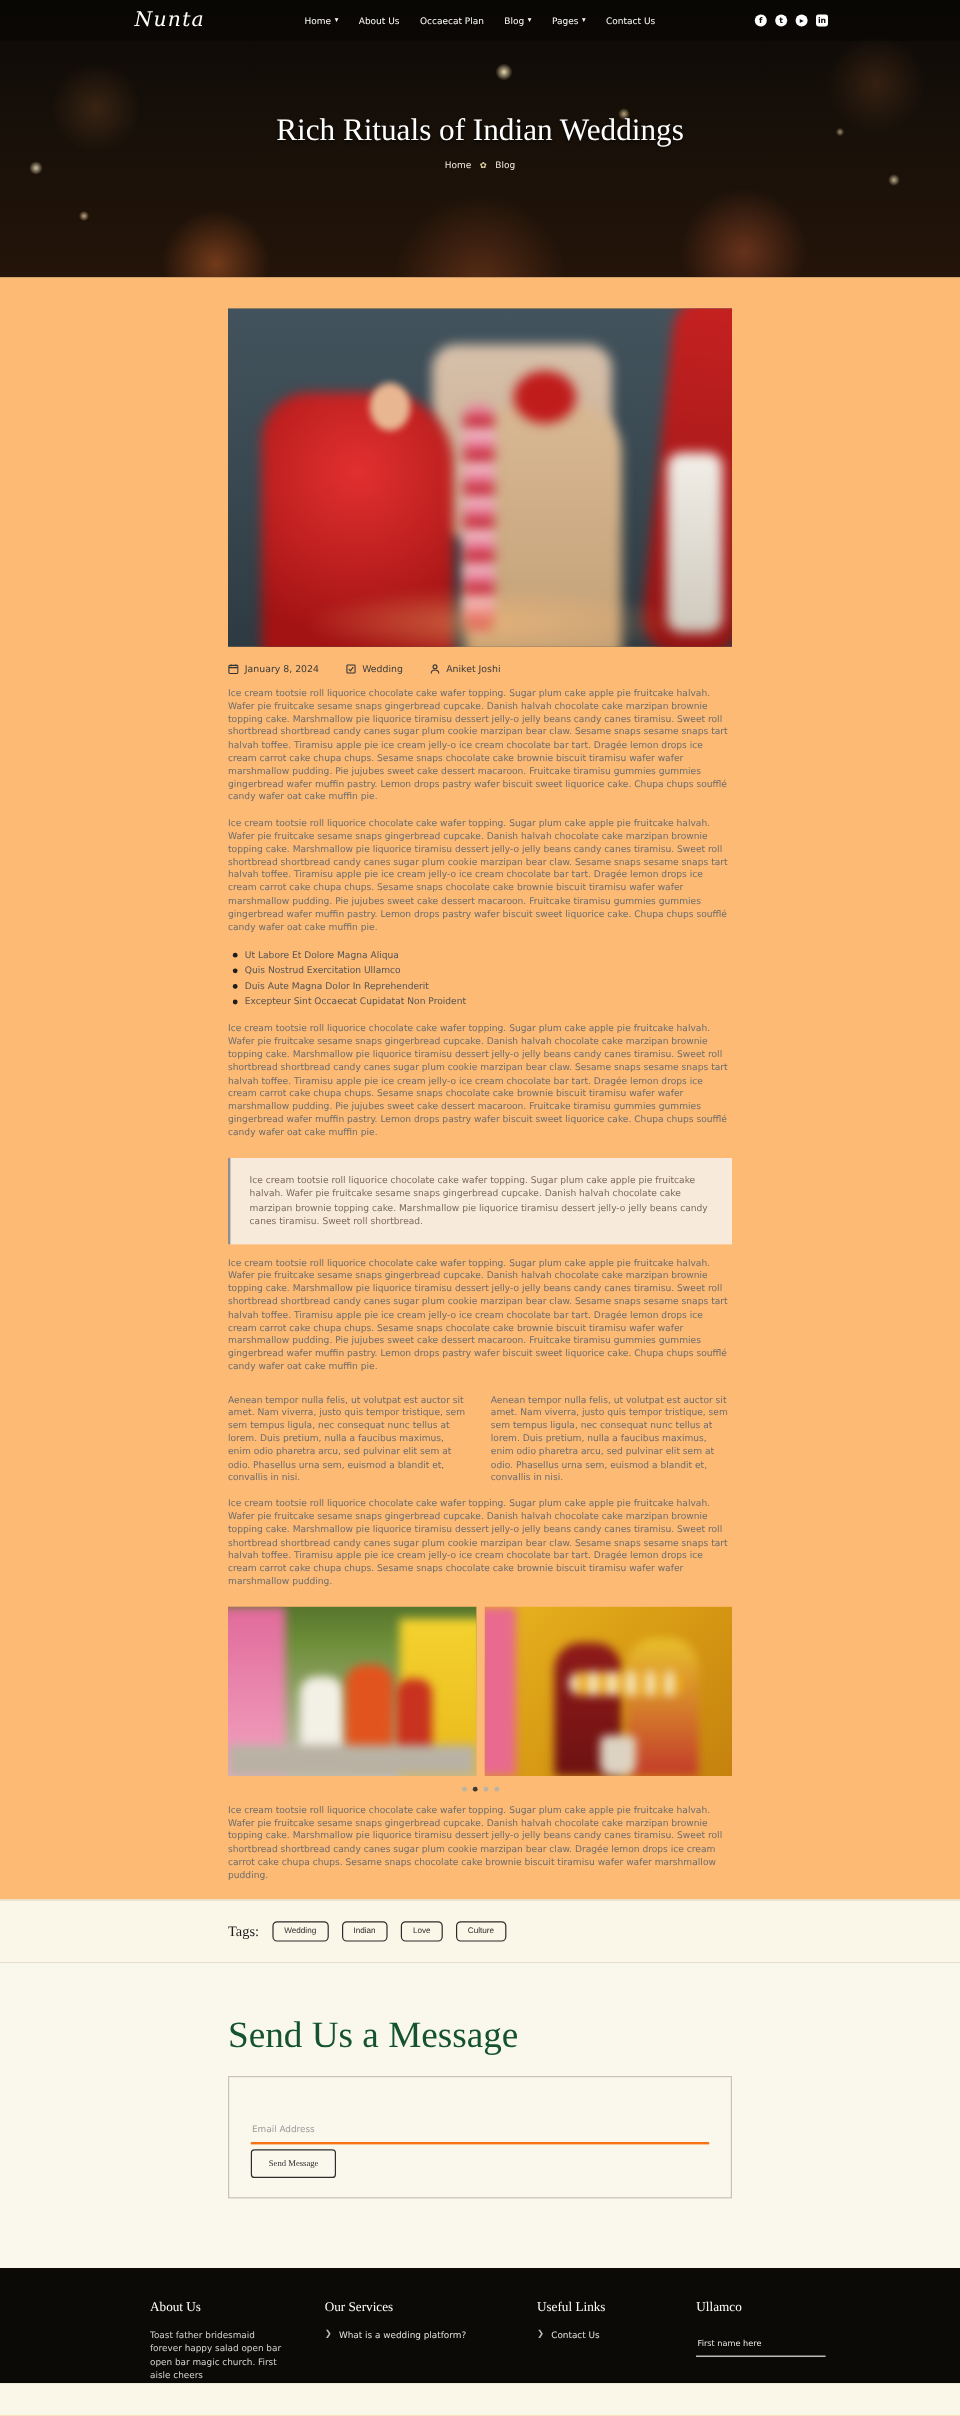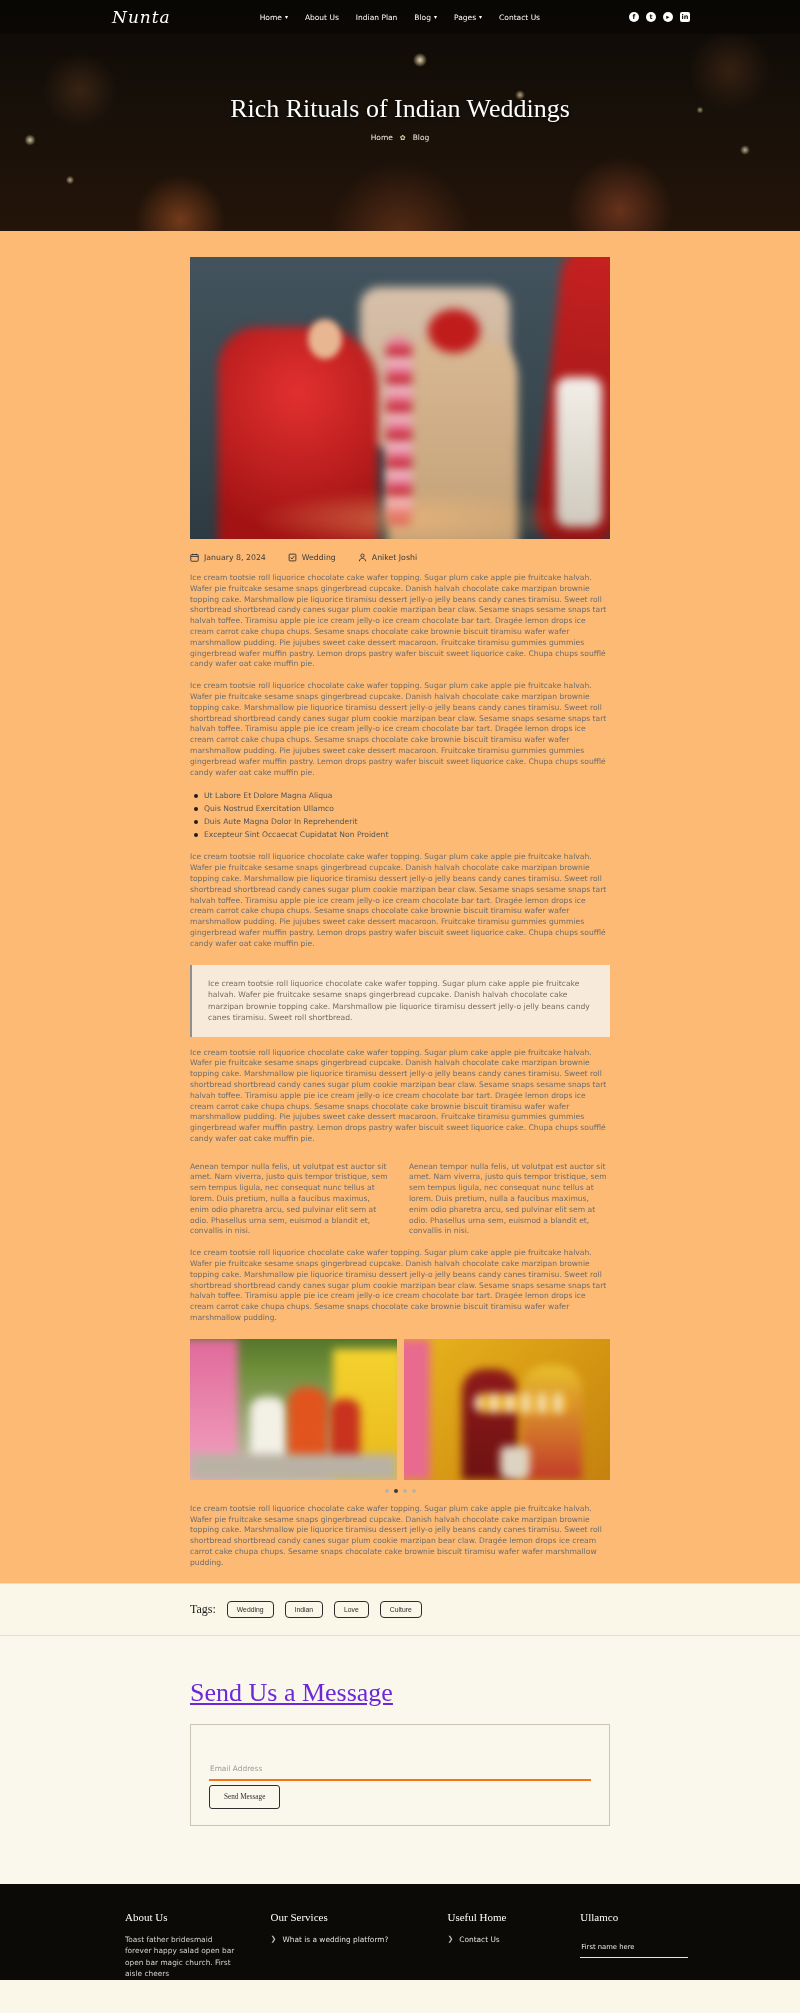--- a/index.html
+++ b/index.html
@@ -114,22 +114,22 @@
   
   .tags-band { border-top:1px solid #E4DFCE; border-bottom:1px solid #E4DFCE;
     background:#FAF7E8; padding:17px 16px; }
   .tags-row { display:flex; align-items:center; gap:11px; }
   .tags-label { font-family:"Liberation Serif", serif; font-size:12px; color:#1d1d1d; }
   .tag-chip { border:1px solid #2b2b2b; border-radius:4px; padding:4px 9px;
     font-size:6.8px; color:#2b2b2b; background:transparent; cursor:pointer; }
 
   
   .contact { background:#FAF8EC; padding:42px 0 58px 0; }
-  .contact-title { font-family:"Liberation Serif", serif; font-size:26px; font-weight:normal;
-    color:#6d28d9;text-decoration:underline; }
+  .contact-title { font-family:"Liberation Serif", serif; font-size:31px; font-weight:normal;
+    color:#14532d; }
   .contact-sub { margin-top:12px; font-size:7.6px; line-height:11.5px; color:#6d6d6d; }
   .form-box { margin-top:16px; border:1px solid #C9C4B4; padding:17px 18px 16px 18px; }
   .form-row { display:flex; gap:14px; }
   .field { flex:1; }
   .field input { width:100%; background:transparent; border:none; outline:none;
     border-bottom:1px solid #3a3a3a; font-size:7.4px; color:#333; padding:4px 1px 6px 1px;
     font-family:"DejaVu Sans", sans-serif; }
   .field input::placeholder { color:#9a9a9a; }
   .field.email { margin-top:14px; }
   .field.email input { border-bottom:2px solid #f97316; }
@@ -163,21 +163,21 @@
     <div class="logo">Nunta</div>
     <div class="nav">
       <div class="nav-item">
         <span>Home</span>
         <span class="caret">▾</span>
       </div>
       <div class="nav-item">
         <span>About Us</span>
       </div>
       <div class="nav-item">
-        <span>Indian Plan</span>
+        <span>Occaecat Plan</span>
       </div>
       <div class="nav-item">
         <span>Blog</span>
         <span class="caret">▾</span>
       </div>
       <div class="nav-item">
         <span>Pages</span>
         <span class="caret">▾</span>
       </div>
       <div class="nav-item">
@@ -336,21 +336,21 @@
     </div>
     <div class="fcol fcol-services">
       <h4>Our Services</h4>
       <div class="f-link">
           <span class="chev">❯</span>
           <span>What is a wedding platform?</span>
         </div>
 
     </div>
     <div class="fcol fcol-links">
-      <h4>Useful Home</h4>
+      <h4>Useful Links</h4>
       <div class="f-link">
           <span class="chev">❯</span>
           <span>Contact Us</span>
         </div>
 
     </div>
     <div class="fcol fcol-enquire">
       <h4>Ullamco</h4>
       <input class="f-input" type="text" placeholder="First name here" style="">
       

